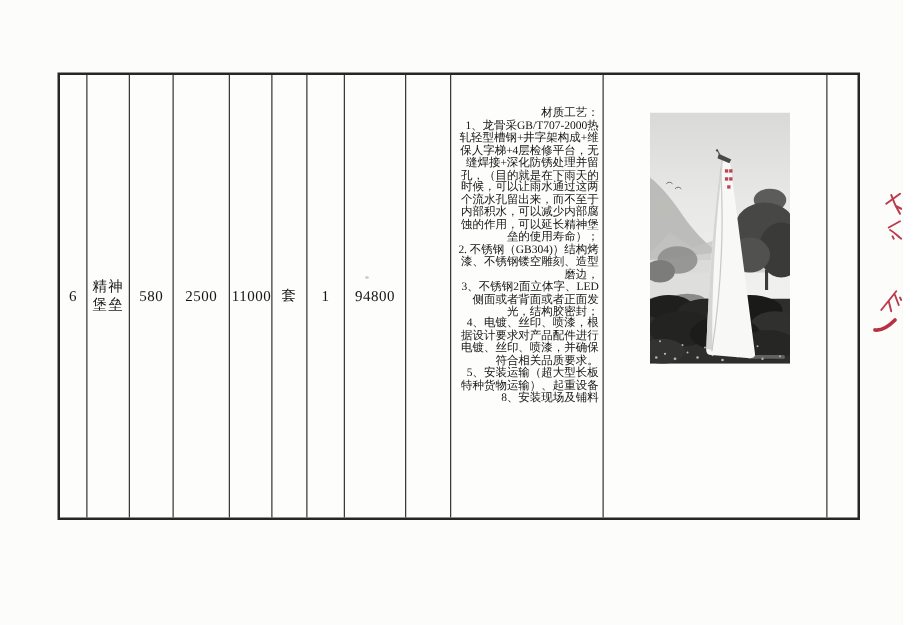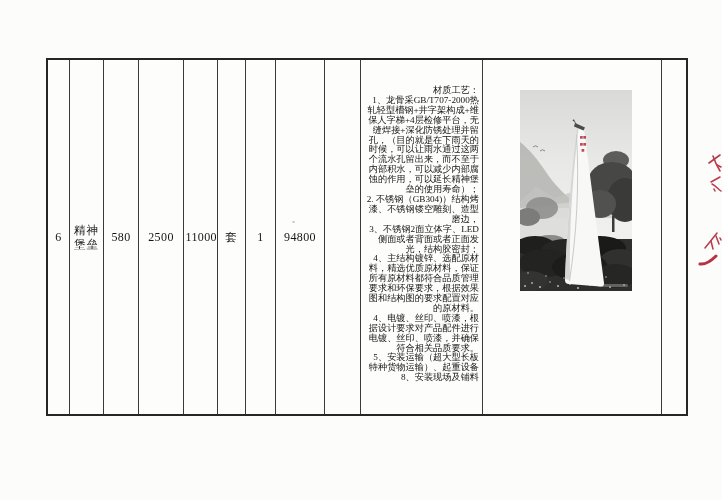--- a/index.html
+++ b/index.html
@@ -90,21 +90,20 @@
       <span class="num">94800</span>
     </div>
 
     <div class="col c9"></div>
 
     <div class="col c10 spec-col">
       <p>材质工艺：</p>
       <p>1、龙骨采GB/T707-2000热轧轻型槽钢+井字架构成+维保人字梯+4层检修平台，无缝焊接+深化防锈处理并留孔，（目的就是在下雨天的时候，可以让雨水通过这两个流水孔留出来，而不至于内部积水，可以减少内部腐蚀的作用，可以延长精神堡垒的使用寿命）；</p>
       <p>2. 不锈钢（GB304)）结构烤漆、不锈钢镂空雕刻、造型磨边，</p>
       <p>3、不锈钢2面立体字、LED侧面或者背面或者正面发光，结构胶密封；</p>
-      <p>4、主结构镀锌、选配原材料，精选优质原材料，保证所有原材料都符合品质管理要求和环保要求，根据效果图和结构图的要求配置对应的原材料。</p>
       <p>4、电镀、丝印、喷漆，根据设计要求对产品配件进行电镀、丝印、喷漆，并确保符合相关品质要求。</p>
       <p>5、安装运输（超大型长板特种货物运输）、起重设备</p>
       <p>8、安装现场及铺料</p>
     </div>
 
     <div class="col c11 photo-col">
       <div class="photo">
         <svg width="112" height="201" viewBox="0 0 112 201">
           <defs>
             <linearGradient id="sky" x1="0" y1="0" x2="0" y2="1">

